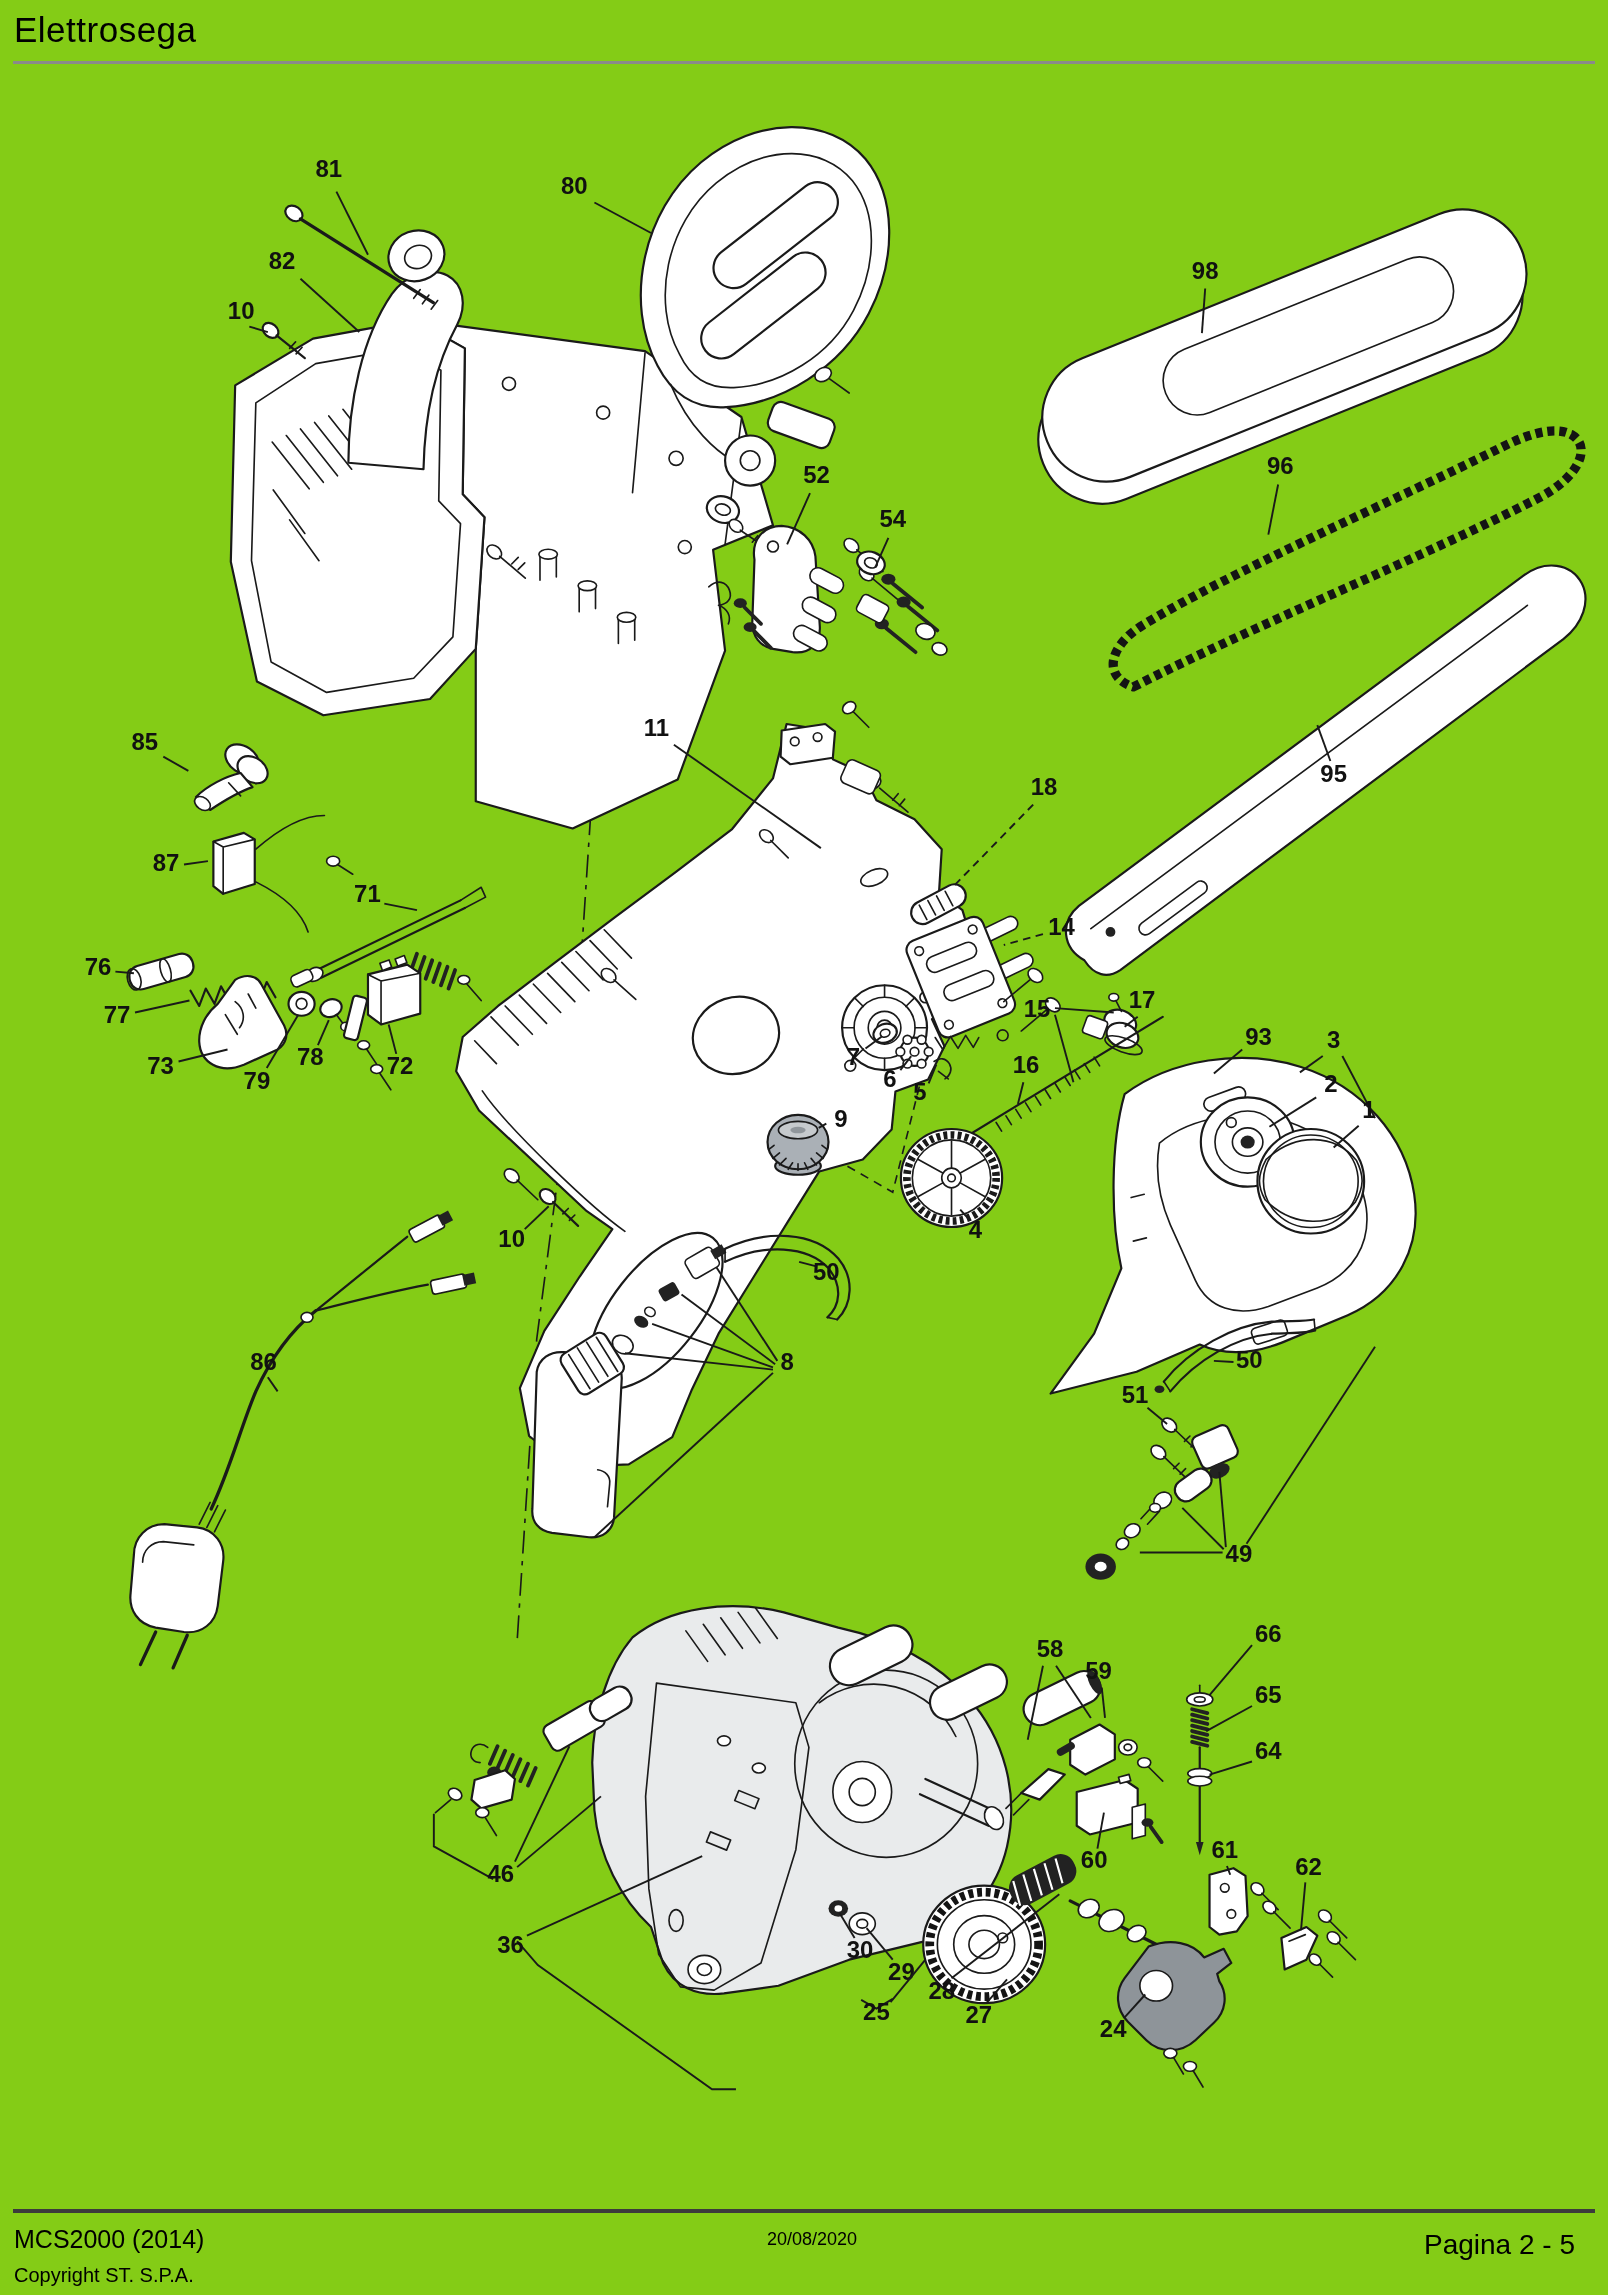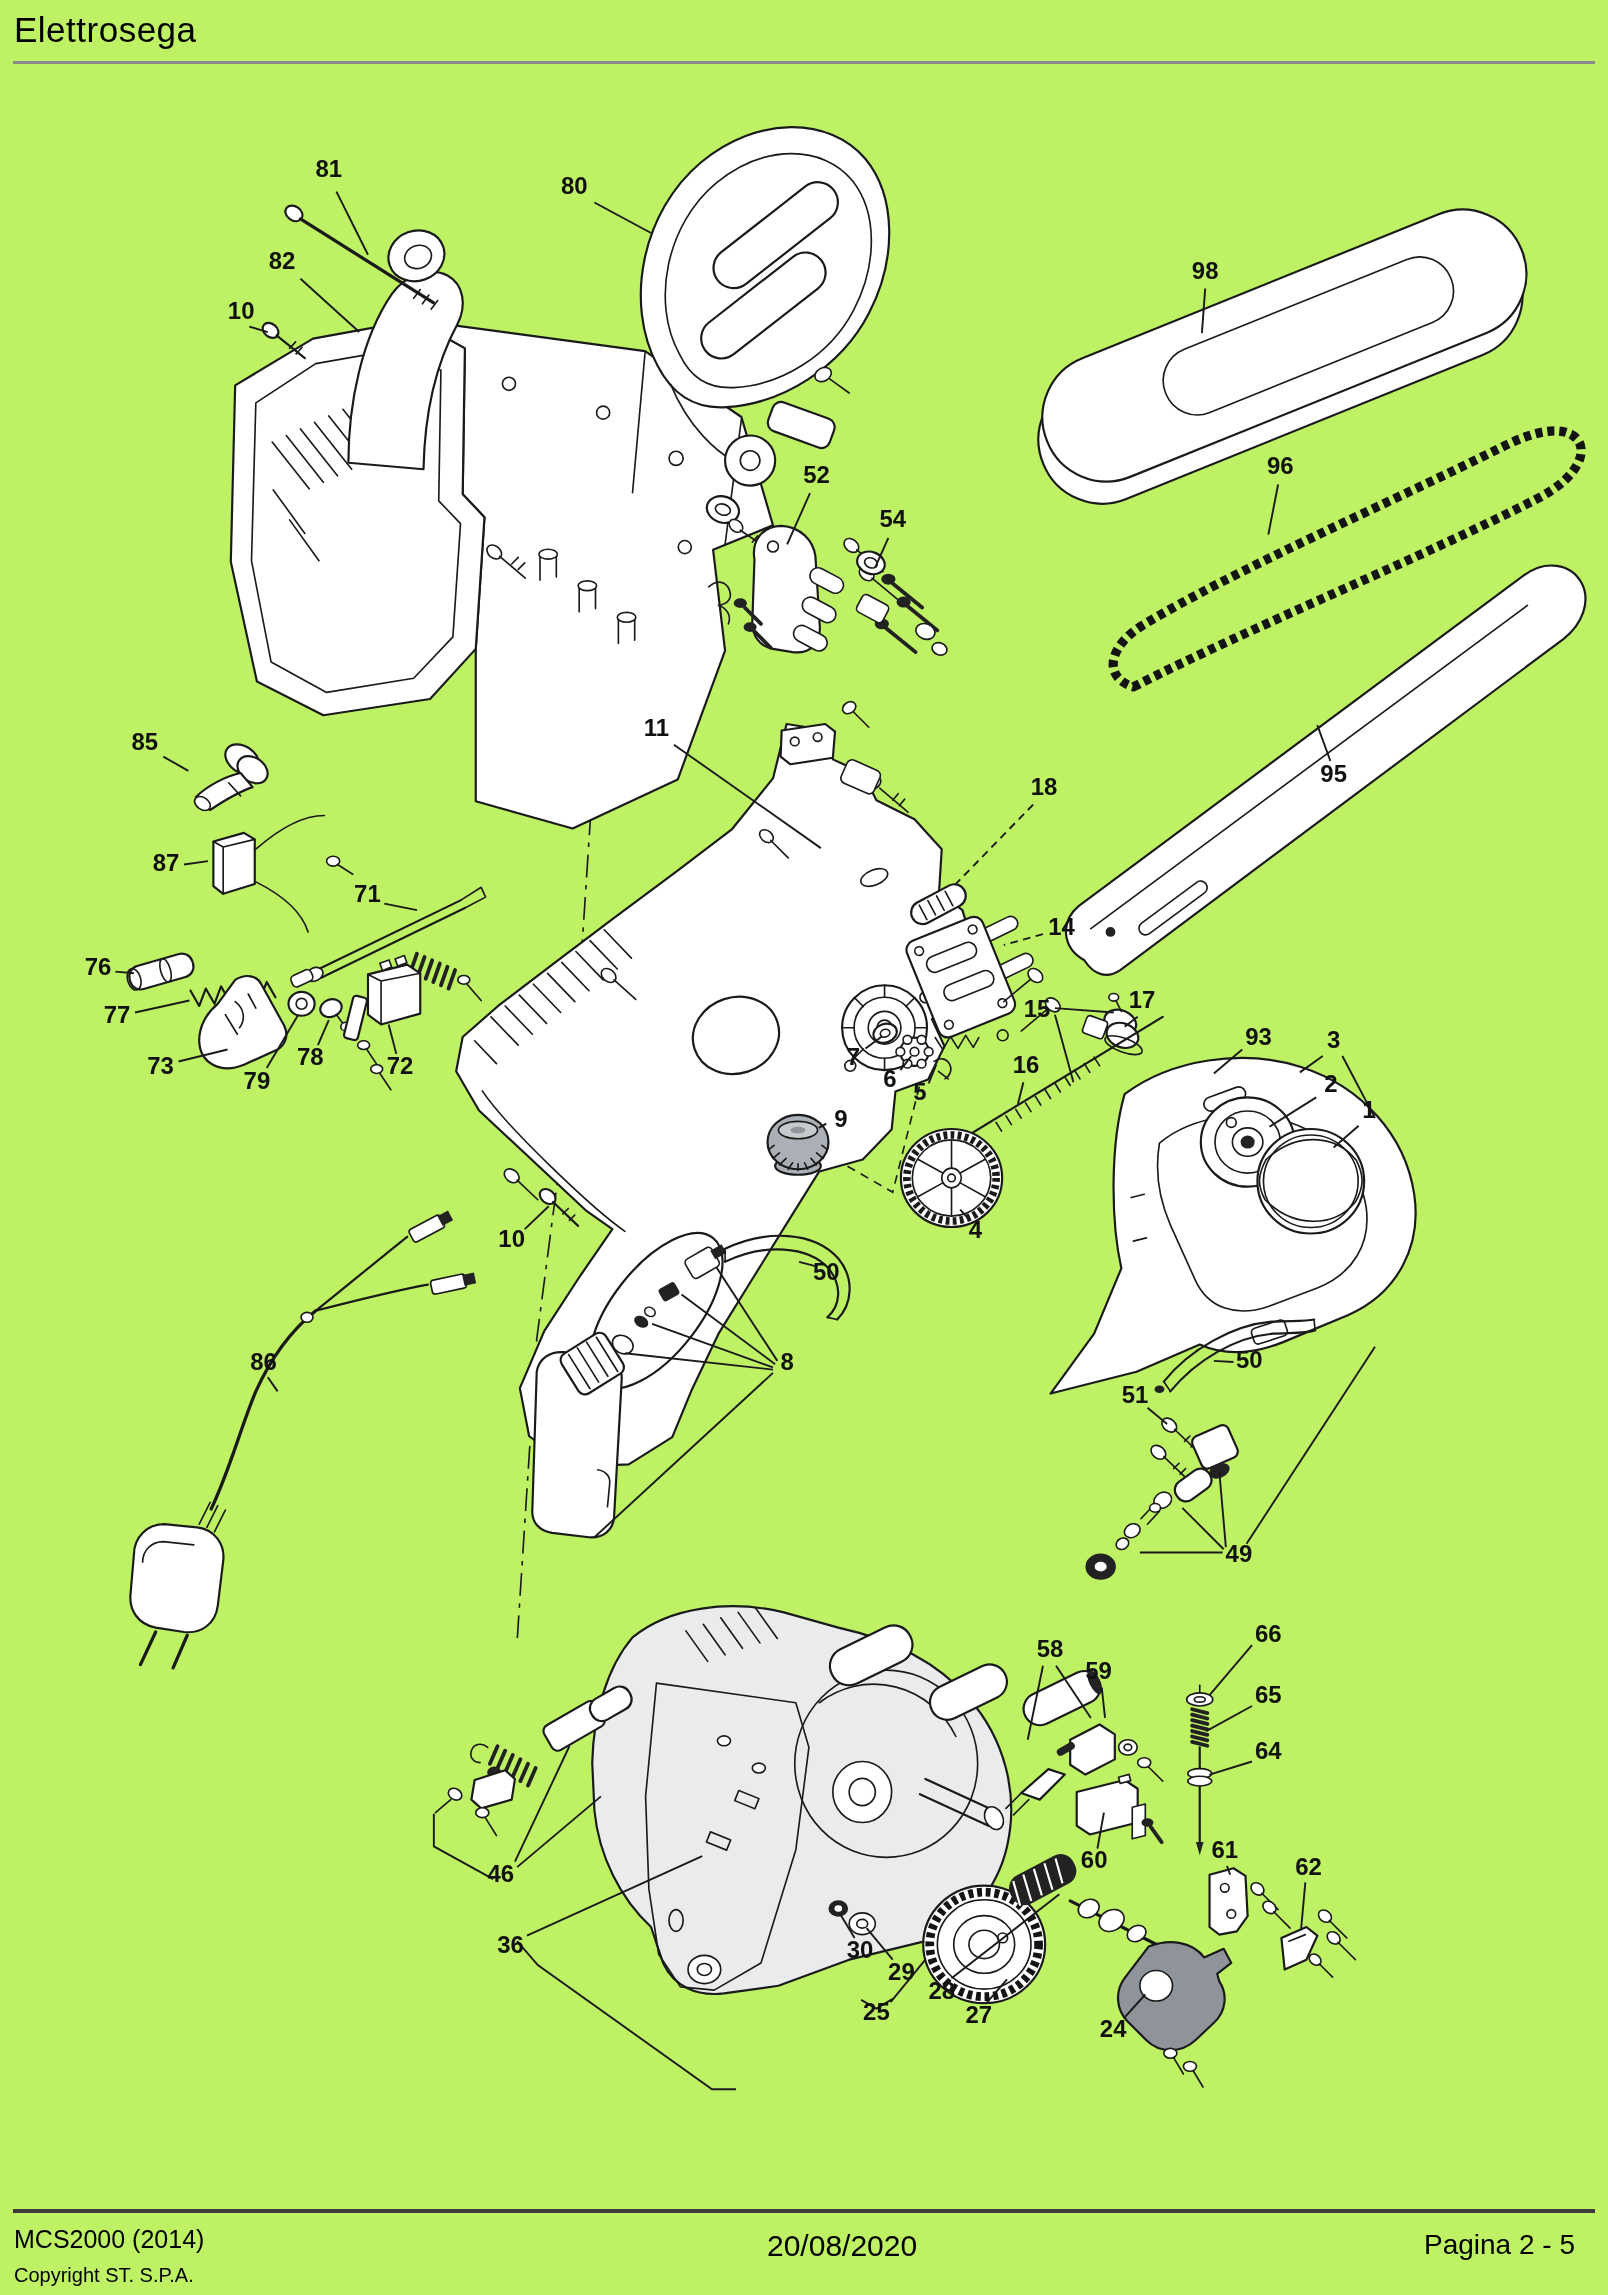--- a/index.html
+++ b/index.html
@@ -1,22 +1,22 @@
 <!DOCTYPE html>
 <html style="font-size:8.7px"><head>
 <meta charset="utf-8">
 <style>
   html,body{margin:0;padding:0;background:#ffffff;}
-  .page{position:relative;width:1608px;height:2295px;background:#bef264;font-family:"Liberation Sans",sans-serif;overflow:hidden;}
+  .page{position:relative;width:1608px;height:2295px;background:#84cc16;font-family:"Liberation Sans",sans-serif;overflow:hidden;}
   .hdr-title{position:absolute;left:14px;top:9.8px;font-size:35px;font-weight:500;color:#000;letter-spacing:0.5px;}
   .hdr-rule{position:absolute;left:13px;top:61px;width:1582px;height:3.3px;background:#8a8a8a;}
   .ftr-rule{position:absolute;left:13px;top:2209px;width:1582px;height:3.8px;background:#3c3c3c;}
   .ftr-model{position:absolute;left:14px;top:2225px;font-size:25px;color:#000;}
   .ftr-copy{position:absolute;left:14px;top:2264px;font-size:20px;color:#000;}
-  .ftr-date{position:absolute;left:767px;top:2229px;font-size:30px;color:#000;}
+  .ftr-date{position:absolute;left:767px;top:2229px;font-size:18px;color:#000;}
   .ftr-page{position:absolute;right:33px;top:2229px;font-size:28px;color:#000;}
   svg.diagram{position:absolute;left:0;top:0;width:1608px;height:2295px;}
   .ln{fill:none;stroke:#1a1a1a;stroke-width:4;stroke-linejoin:round;stroke-linecap:round;}
   .ln2{fill:none;stroke:#1a1a1a;stroke-width:3;stroke-linejoin:round;stroke-linecap:round;}
   .lnw{fill:none;stroke:#1a1a1a;stroke-width:6;stroke-linecap:round;}
   .fw{fill:#ffffff;}
   .fg{fill:#e9ebec;}
   .fm{fill:#aab0b6;}
   .fm2{fill:#8e9499;}
   .fd{fill:#222222;stroke:none;}

